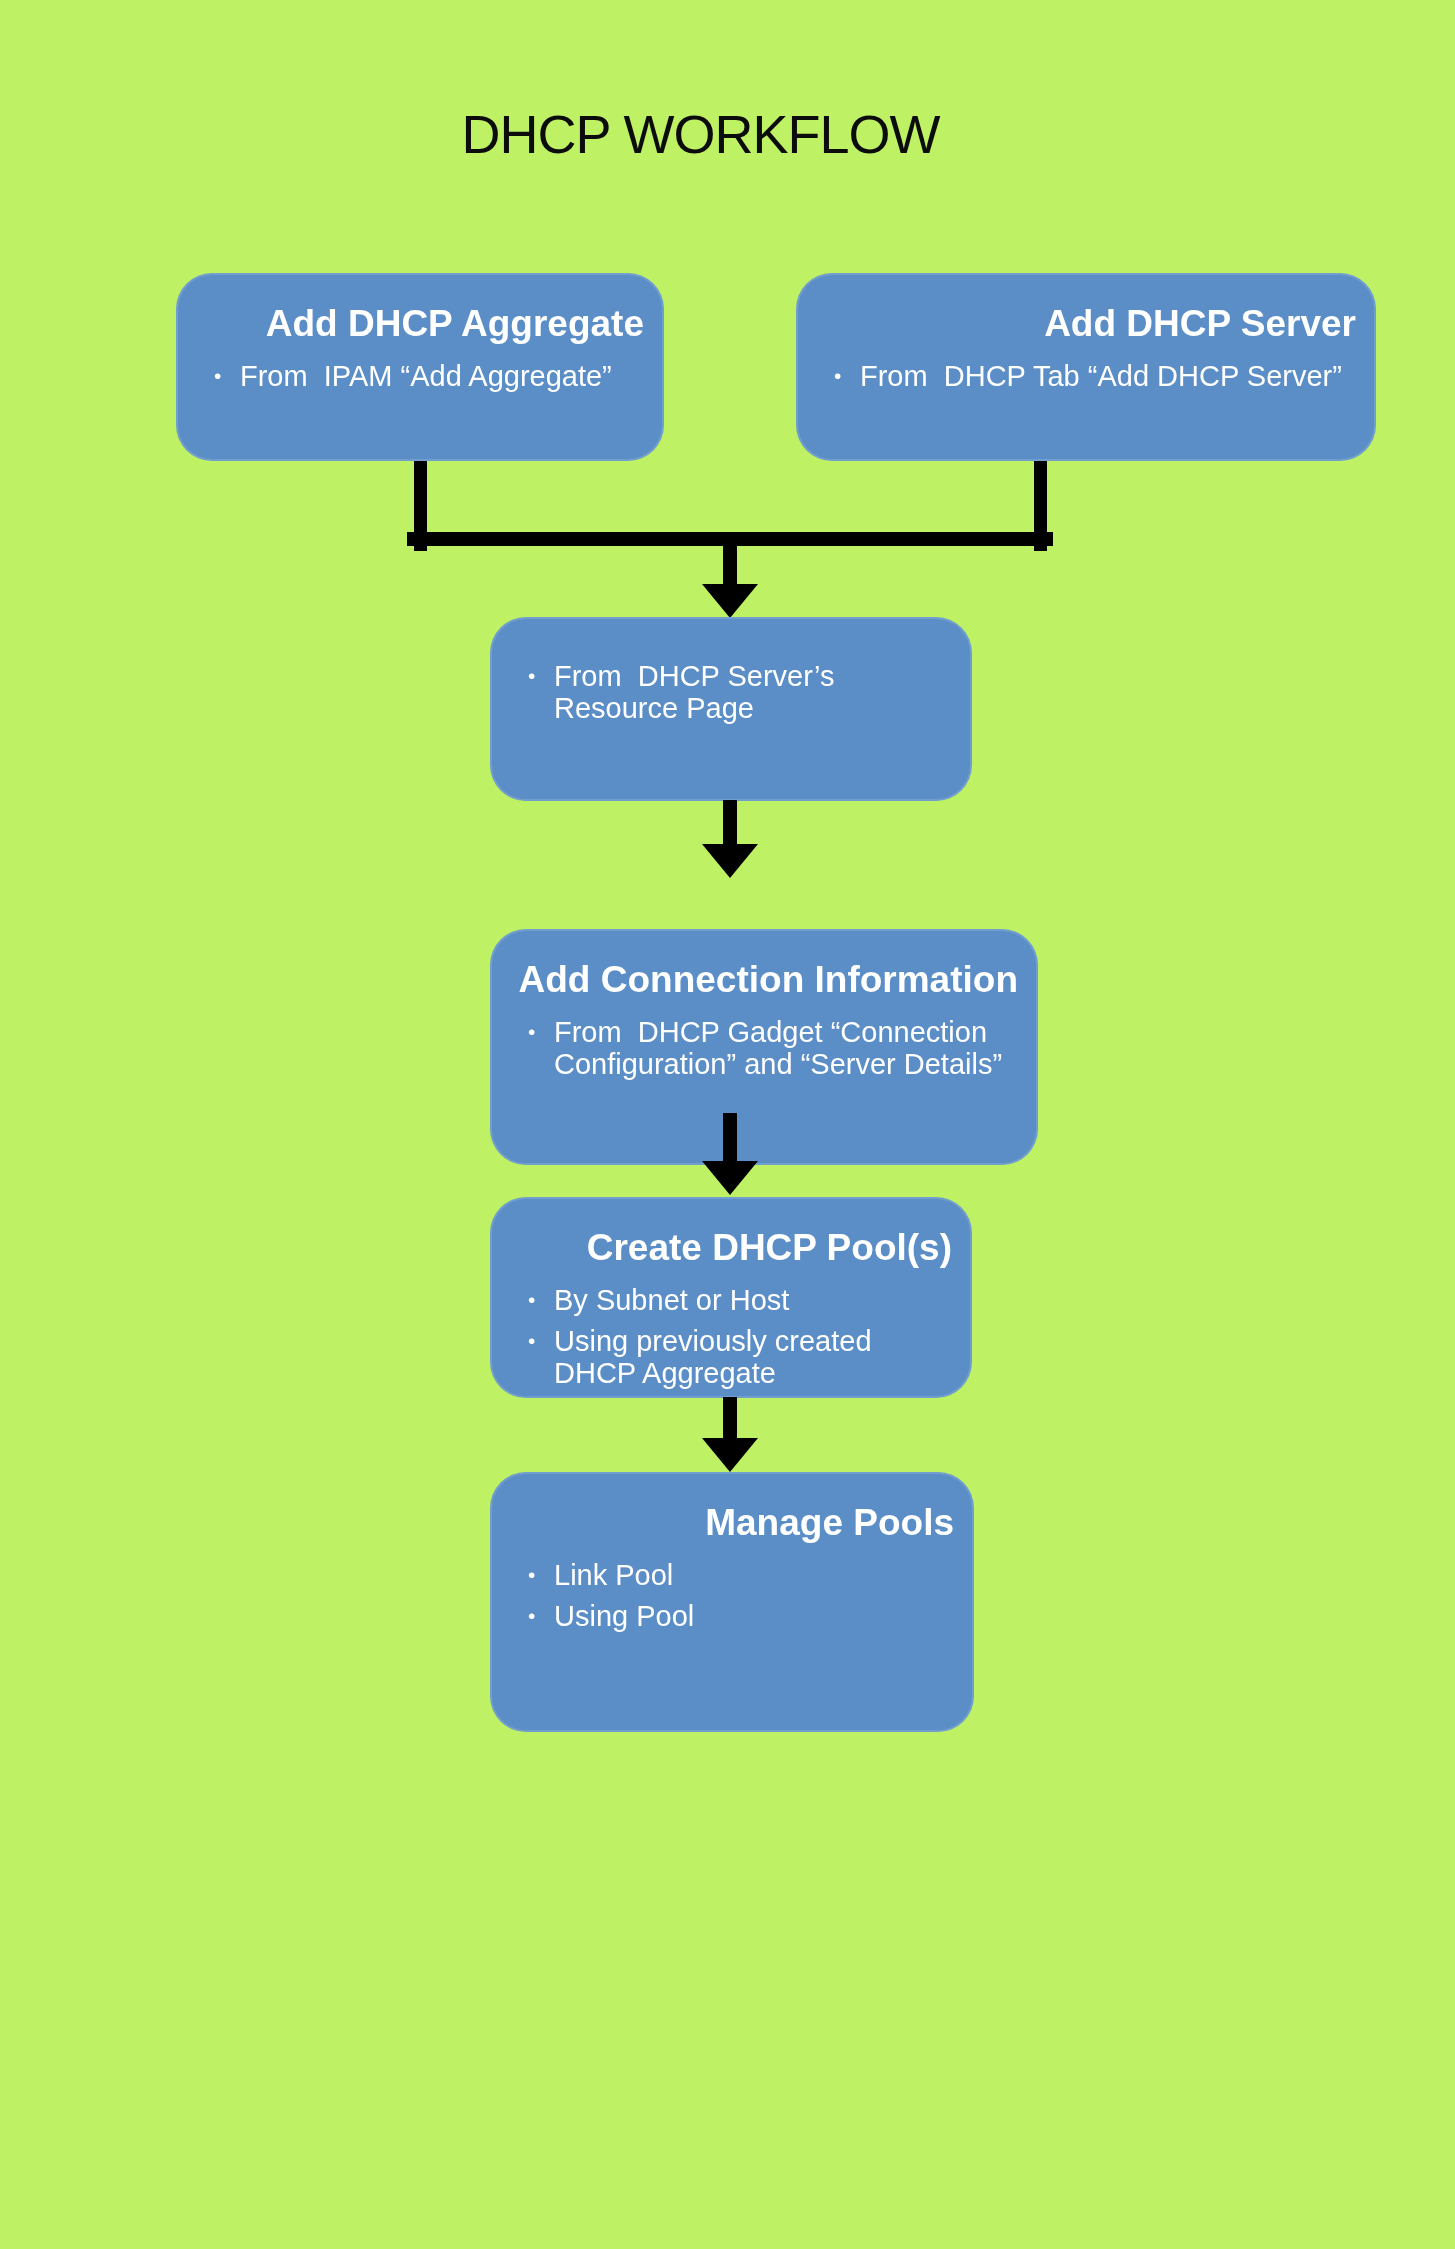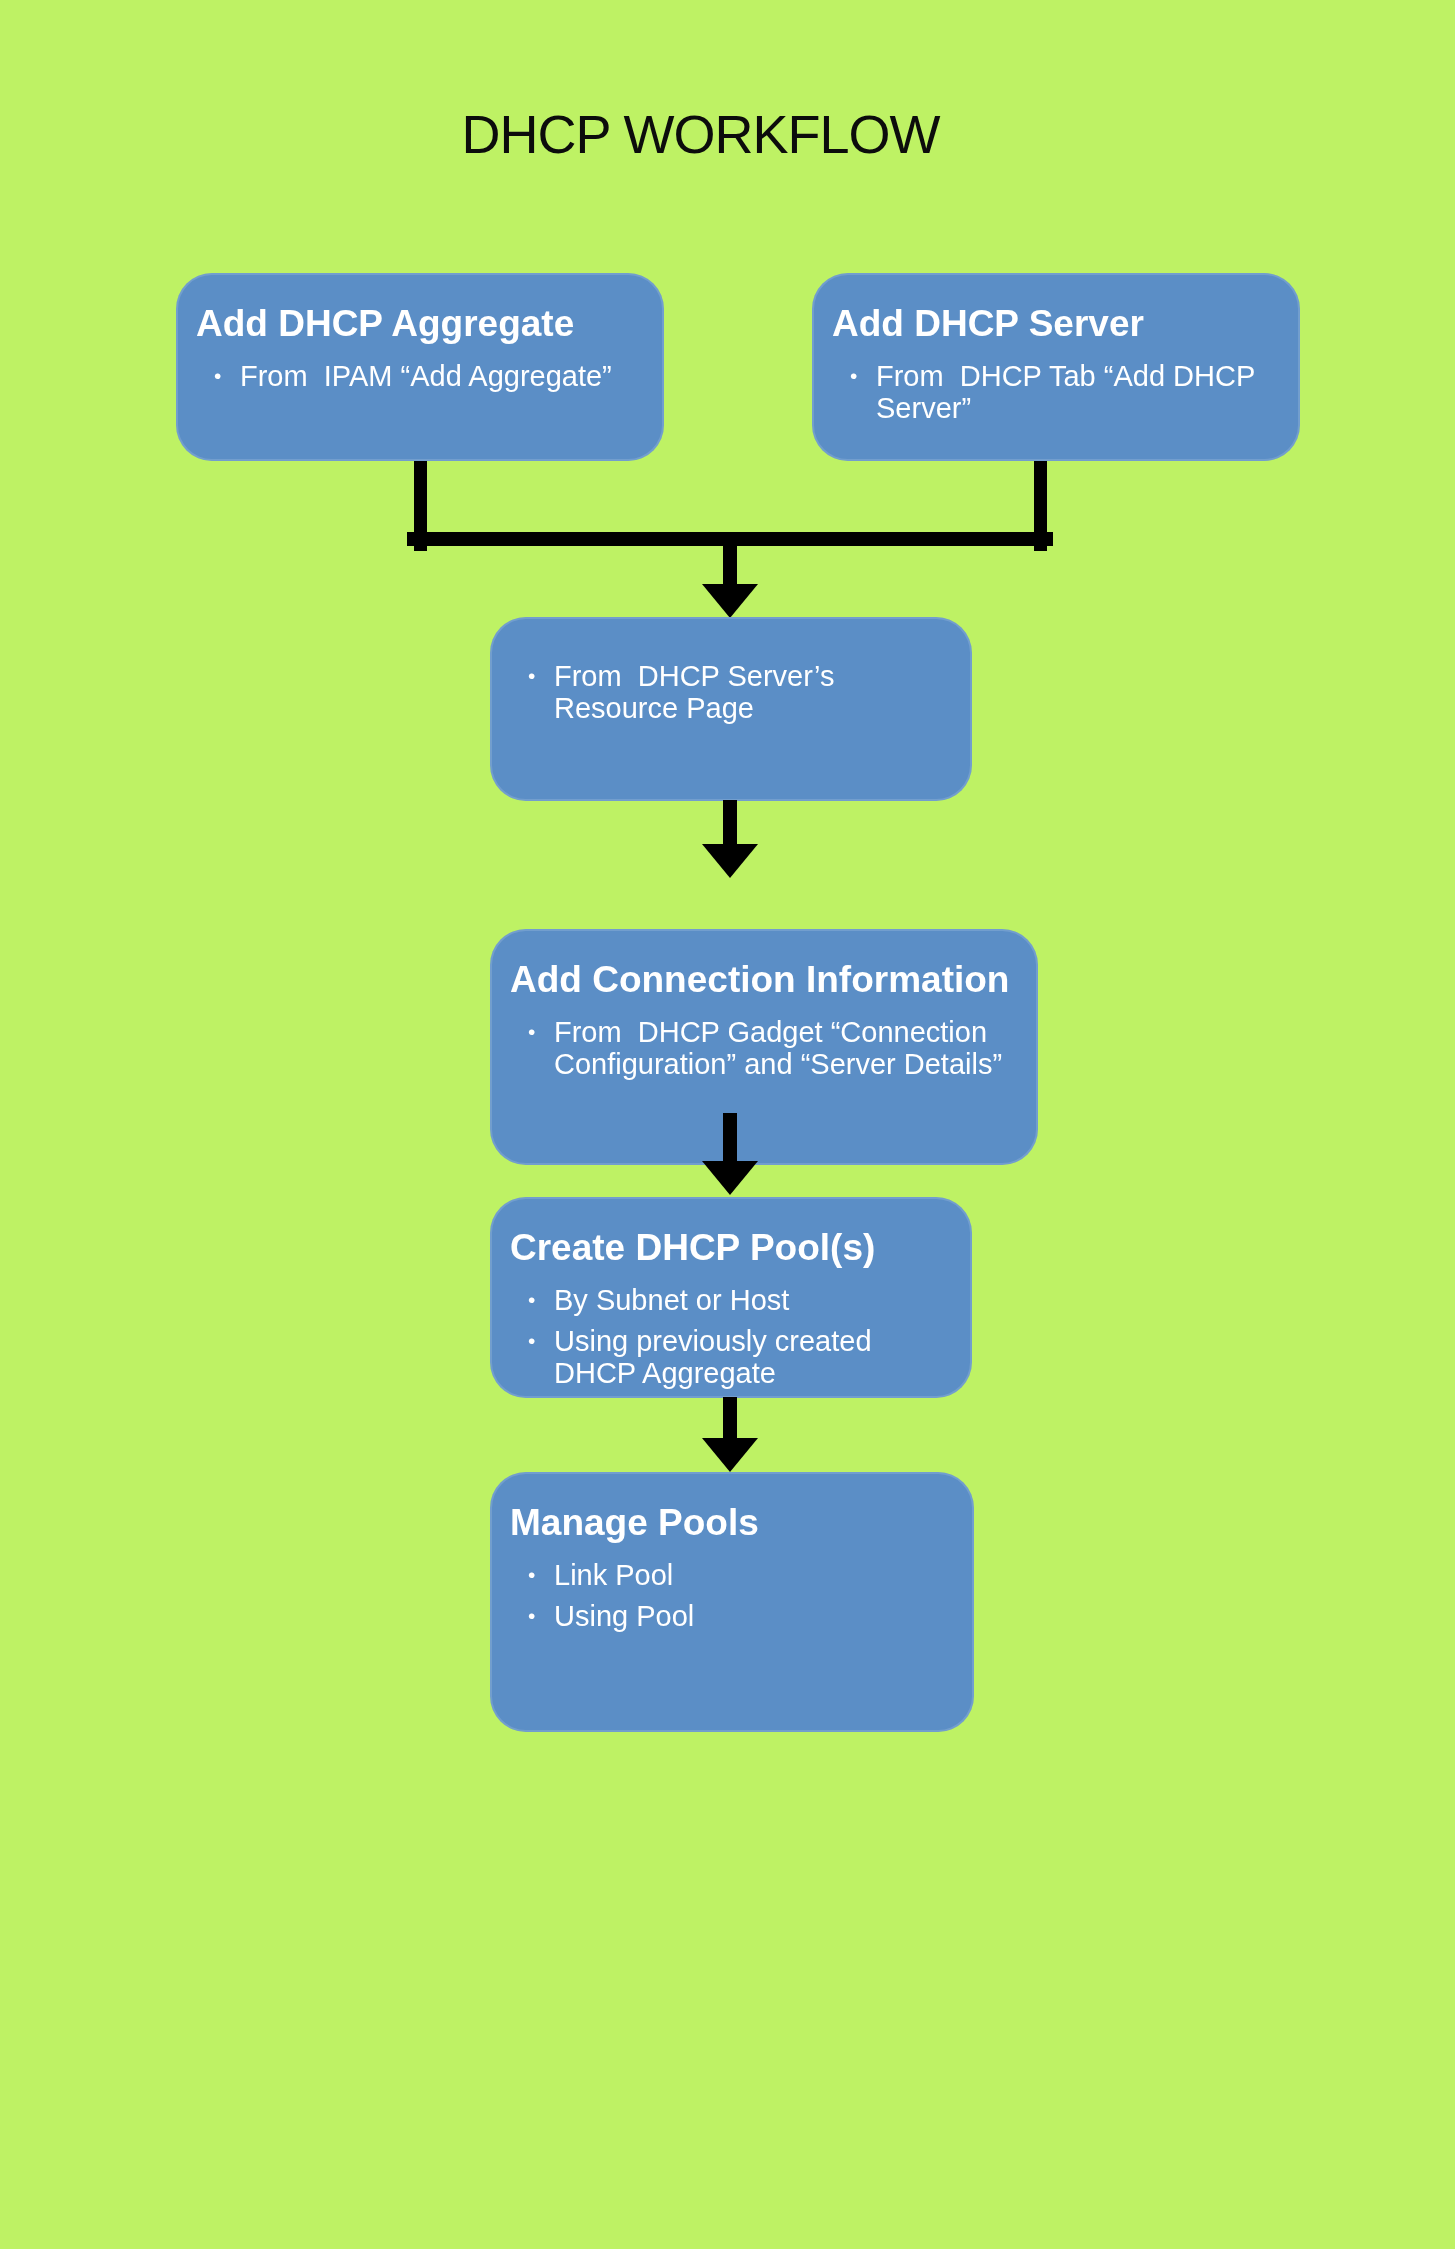--- a/index.html
+++ b/index.html
@@ -31,21 +31,21 @@
   .node {
     position: absolute;
     background: #5b8ec6;
     border-radius: 36px;
     color: #ffffff;
     box-shadow: inset 0 0 0 2px rgba(255,255,255,0.14);
     padding-top: 29px;
     box-sizing: border-box;
   }
   .node-title {
-    text-align: left;
+    text-align: right;
     font-weight: 700;
     font-size: 37px;
     line-height: 44px;
     padding: 0 20px;
   }
   .bullets {
     margin-top: 14px;
     padding: 0 14px 0 38px;
     display: flex;
     flex-direction: column;
@@ -58,21 +58,21 @@
     font-size: 21px;
     line-height: 32px;
   }
   .bullet-text {
     font-size: 29px;
     line-height: 32px;
     white-space: pre-wrap;
   }
 
   .n1 { left: 176px; top: 273px; width: 488px; height: 188px; }
-  .n2 { left: 796px; top: 273px; width: 488px; height: 188px; margin-left: 16px; }
+  .n2 { left: 796px; top: 273px; width: 580px; height: 188px; }
   .n3 { left: 490px; top: 617px; width: 482px; height: 184px; }
   .n4 { left: 490px; top: 929px; width: 548px; height: 236px; }
   .n5 { left: 490px; top: 1197px; width: 482px; height: 201px; }
   .n6 { left: 490px; top: 1472px; width: 484px; height: 260px; }
 
   
   .black { position: absolute; background: #000000; }
   .vl-left  { left: 414px; top: 461px; width: 13px; height: 90px; }
   .vl-right { left: 1034px; top: 461px; width: 13px; height: 90px; }
   .hbar     { left: 407px; top: 532px; width: 646px; height: 14px; }

